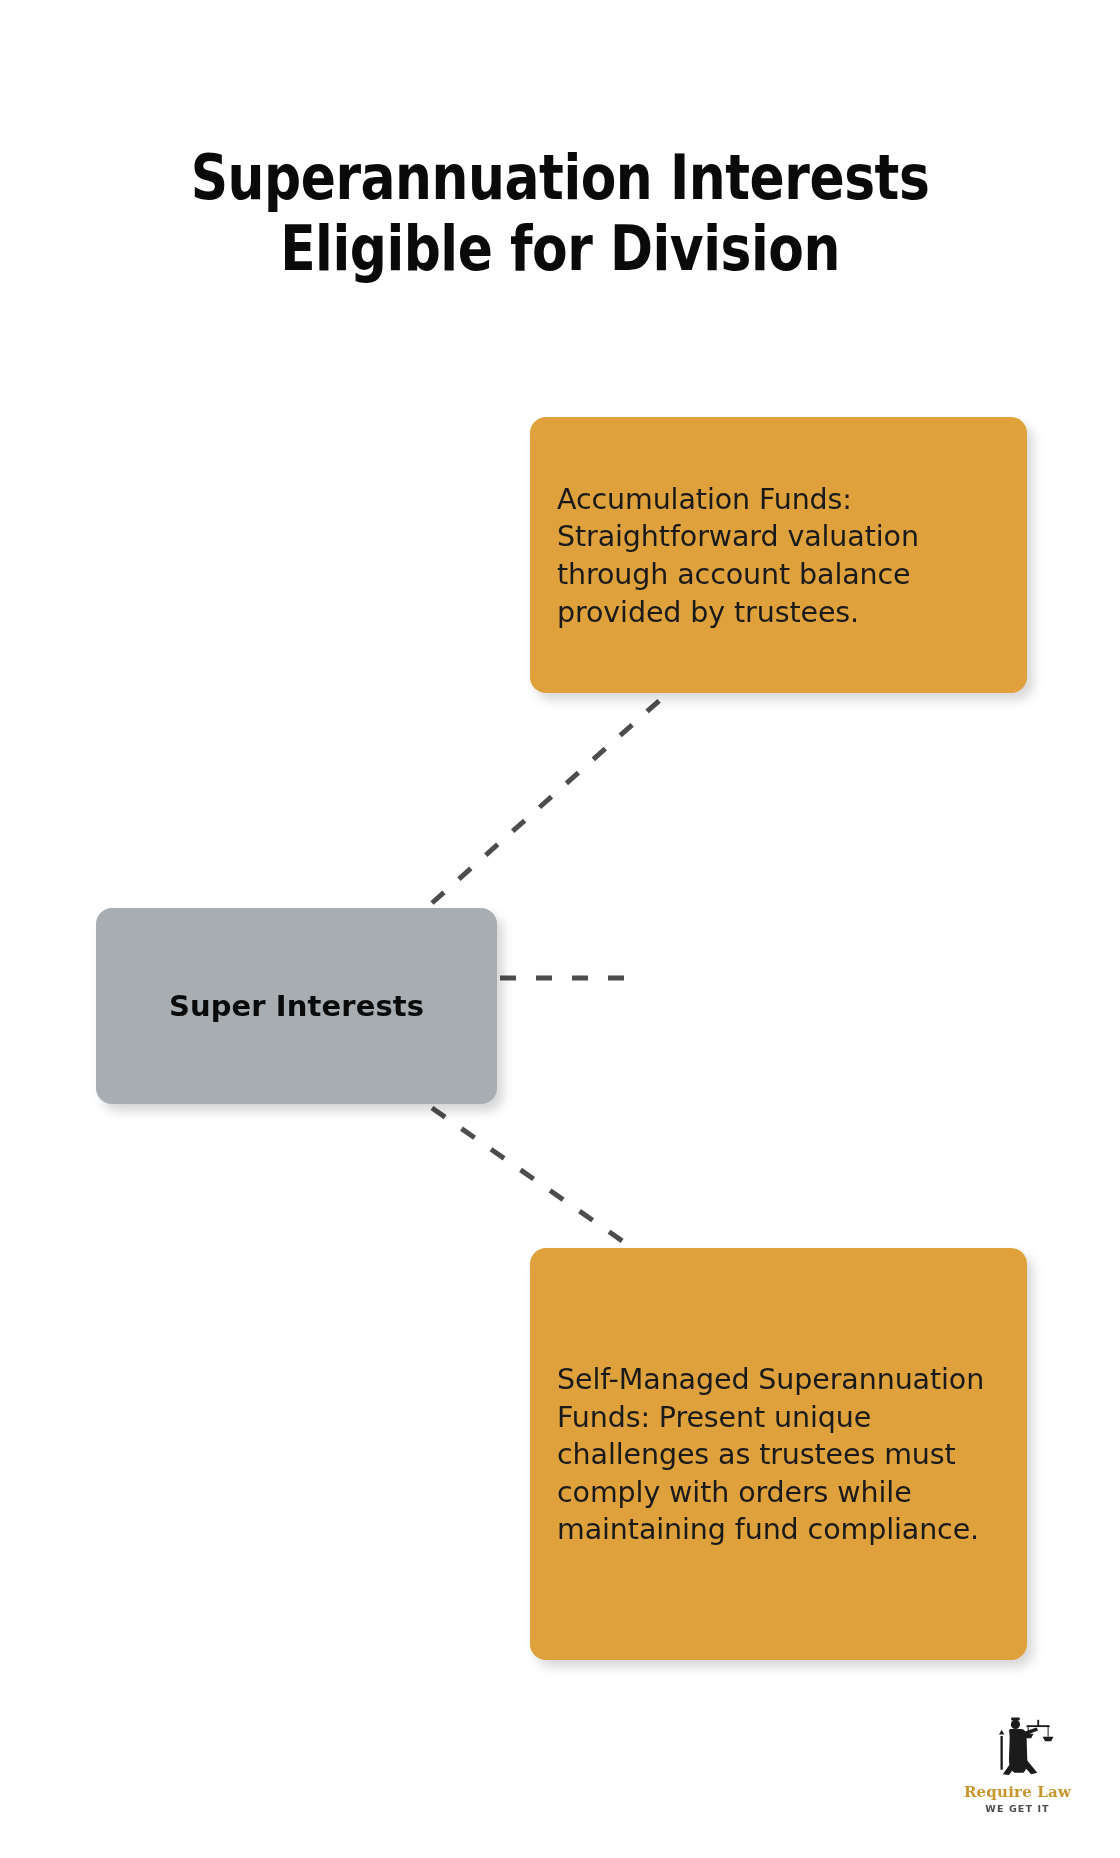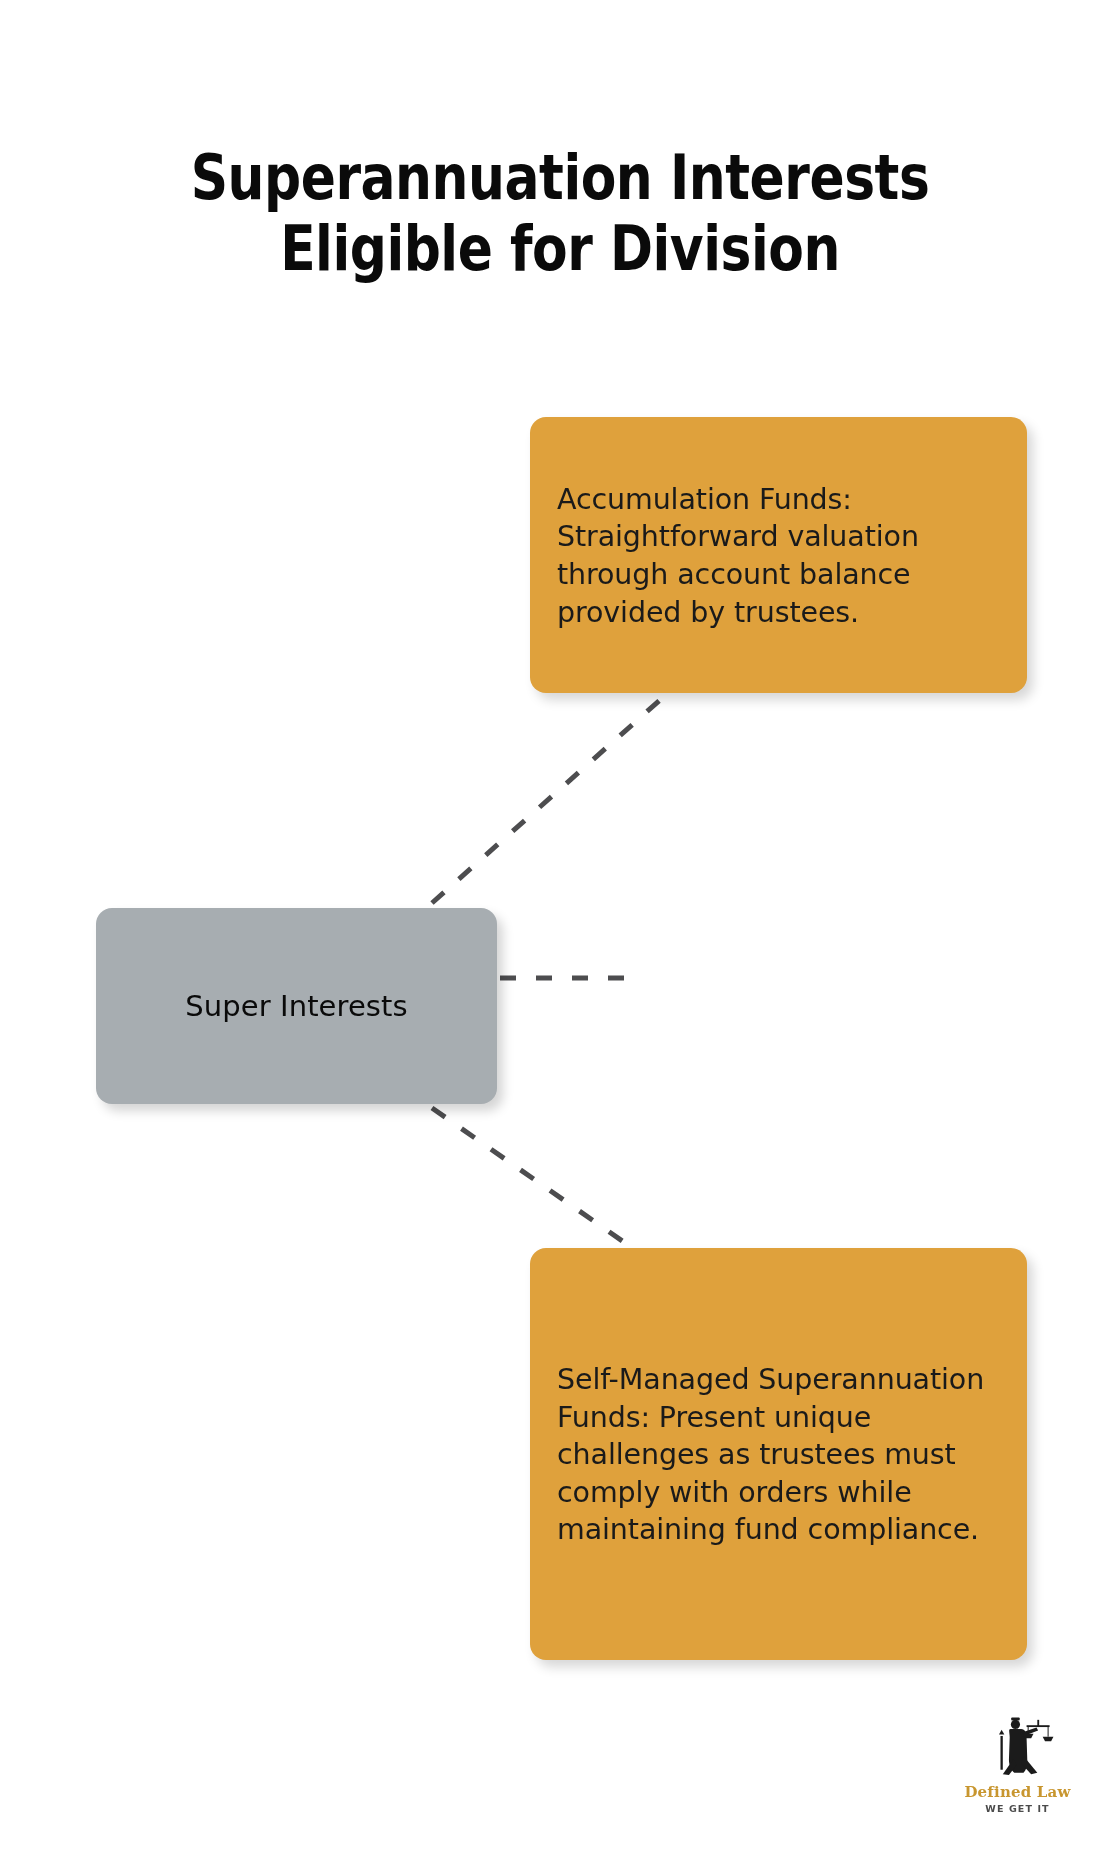--- a/index.html
+++ b/index.html
@@ -68,21 +68,21 @@
     width: 401px;
     height: 196px;
     background: #a7adb1;
     box-shadow: 6px 7px 11px rgba(0,0,0,0.17);
     display: flex;
     align-items: center;
     justify-content: center;
   }
   #root-node .node-label {
     font-family: "DejaVu Sans", "Liberation Sans", sans-serif;
-    font-weight: 400;
+    font-weight: 700;
     font-size: 29px;
     color: #0a0a0a;
     letter-spacing: 0.1px;
   }
 
   .branch-node {
     left: 530px;
     width: 497px;
     background: #dfa13c;
     box-shadow: 6px 7px 12px rgba(0,0,0,0.16);
@@ -182,17 +182,17 @@
 
         <rect x="62" y="12" width="30" height="2.4"></rect>
         <rect x="76" y="5" width="2.4" height="9"></rect>
 
         <rect x="63.4" y="14" width="1.3" height="9"></rect>
         <rect x="89.4" y="14" width="1.3" height="13"></rect>
         <path d="M57 23 L71 23 L68 29 L60 29 Z"></path>
         <path d="M83 27 L97 27 L94 33 L86 33 Z"></path>
       </g>
     </svg>
-    <span class="logo-wordmark">Defined Law</span>
+    <span class="logo-wordmark">Require Law</span>
     <span class="logo-tagline">WE GET IT</span>
   </div>
 
 </div>
 
 </body></html>

